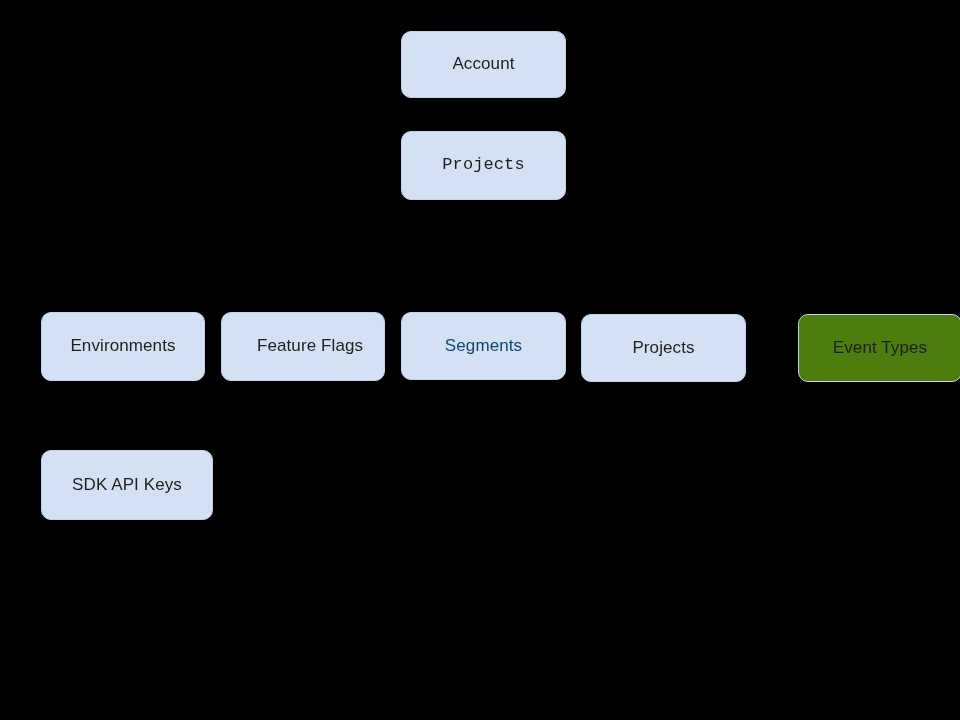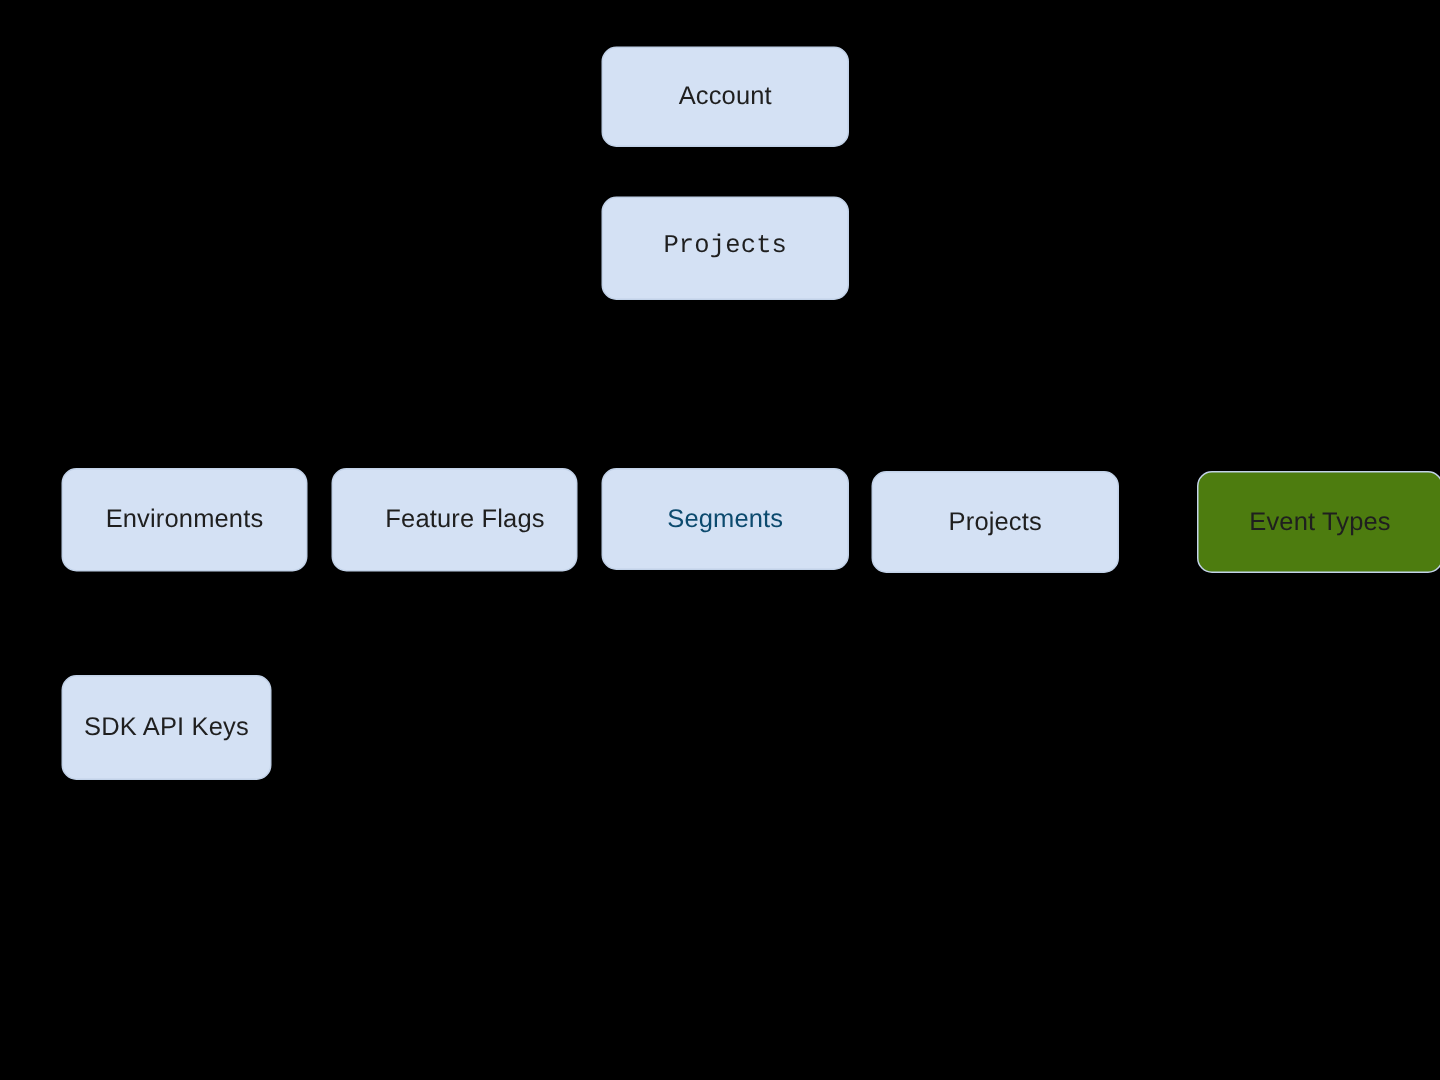--- a/index.html
+++ b/index.html
@@ -62,16 +62,16 @@
     </div>
     <div class="node" style="left: 370px; top: 312px; width: 165px; height: 68px; background: rgb(212, 225, 244); border-color: rgb(194, 210, 232); color: #0c4a6e;">
       <span class="node-label">Segments</span>
     </div>
     <div class="node" style="left: 550px; top: 314px; width: 165px; height: 68px; background: rgb(212, 225, 244); border-color: rgb(194, 210, 232); color: rgb(31, 31, 31);">
       <span class="node-label">Projects</span>
     </div>
     <div class="node" style="left: 767px; top: 314px; width: 164px; height: 68px; background: #4d7c0f; border-color: rgb(194, 210, 232); color: rgb(31, 31, 31); align-items: center;">
       <span class="node-label">Event Types</span>
     </div>
-    <div class="node" style="left: 10px; top: 450px; width: 140px; height: 70px; background: rgb(212, 225, 244); border-color: rgb(194, 210, 232); color: rgb(31, 31, 31);">
+    <div class="node" style="left: 10px; top: 450px; width: 172px; height: 70px; background: rgb(212, 225, 244); border-color: rgb(194, 210, 232); color: rgb(31, 31, 31);">
       <span class="node-label">SDK API Keys</span>
     </div>
   </div>
 
 </body></html>

